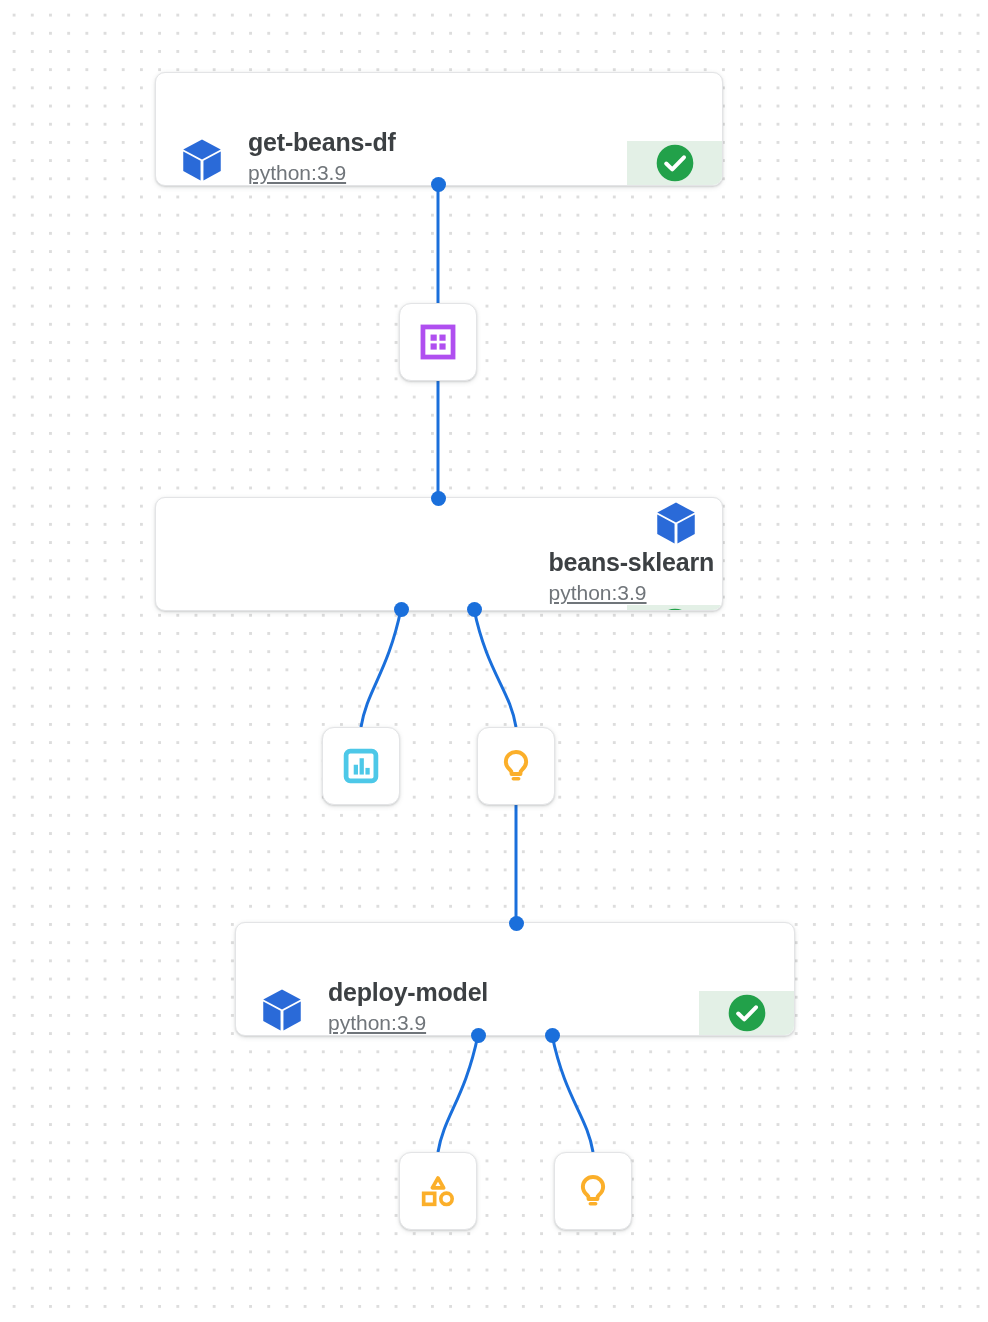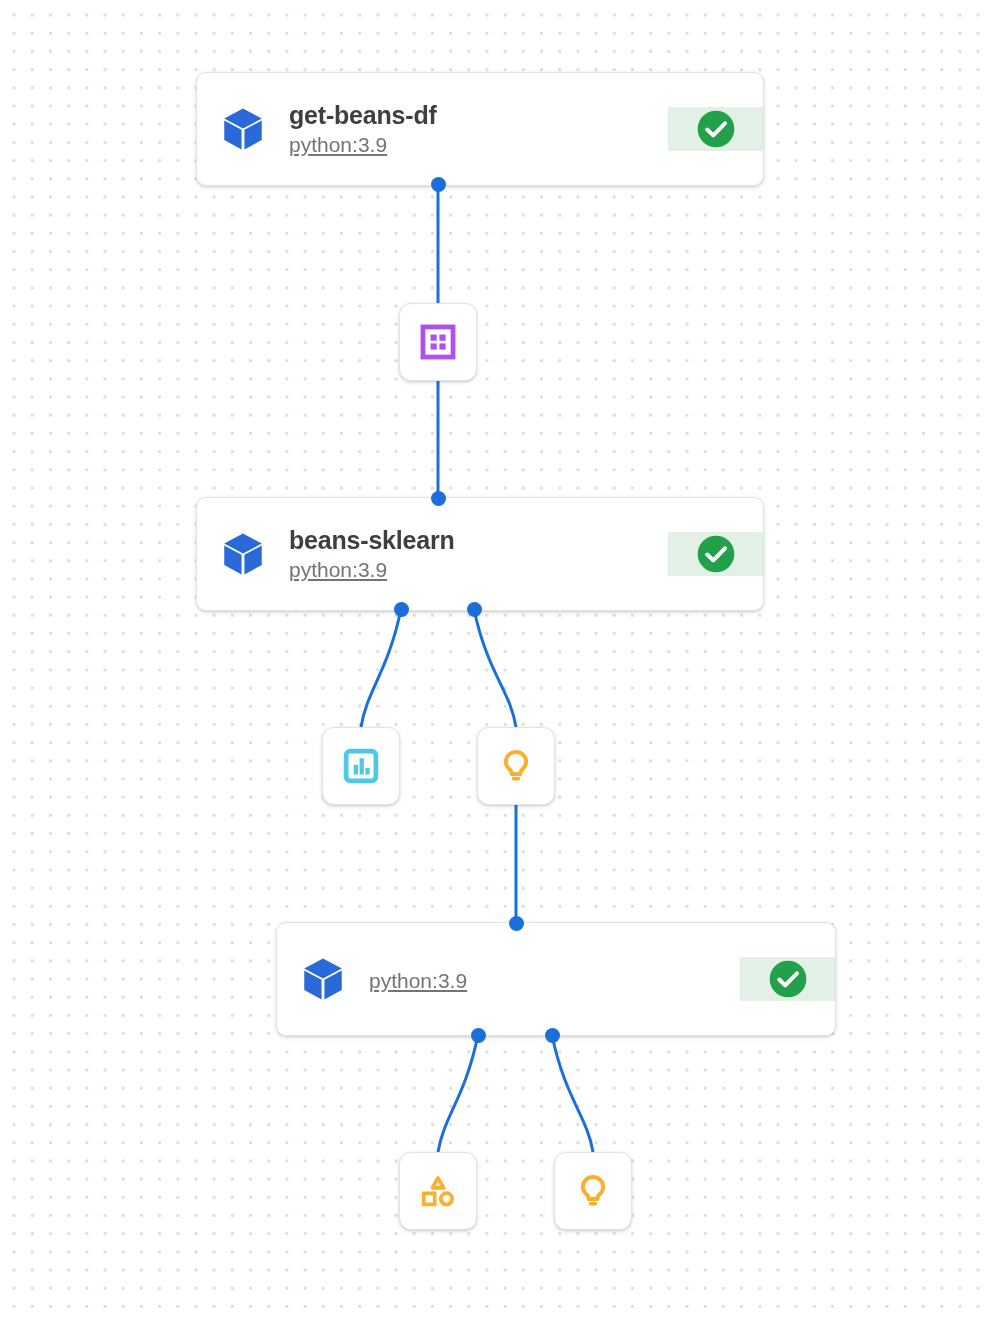--- a/index.html
+++ b/index.html
@@ -33,23 +33,22 @@
 
   
   .node {
     position: absolute;
     box-sizing: border-box;
     background: #ffffff;
     border: 1px solid #e3e4e6;
     border-radius: 10px;
     box-shadow: 0 1px 2px rgba(60,64,67,.18), 0 1.5px 5px rgba(60,64,67,.10);
     display: flex;
-    align-items: center;
+    align-items: flex-end;
     overflow: hidden;
-    margin-left: 41px;
   }
   .node-icon {
     width: 92px;
     display: flex;
     align-items: center;
     justify-content: center;
     flex: none;
   }
   .node-text {
     flex: 1 1 auto;
@@ -151,21 +150,21 @@
   <div class="artifact" style="left:399px; top:303px;">
     <svg width="38" height="38" viewBox="0 0 24 24">
       <rect x="2.5" y="2.5" width="19" height="19" fill="none" stroke="#b04ff0" stroke-width="3"></rect>
       <rect x="7.3" y="7.3" width="3.9" height="3.9" fill="#b04ff0"></rect>
       <rect x="12.9" y="7.3" width="3.9" height="3.9" fill="#b04ff0"></rect>
       <rect x="7.3" y="12.9" width="3.9" height="3.9" fill="#b04ff0"></rect>
       <rect x="12.9" y="12.9" width="3.9" height="3.9" fill="#b04ff0"></rect>
     </svg>
   </div>
 
-  <div class="node" style="left:155px; top:497px; width:568px; height:114px;">
+  <div class="node" style="left:155px; top:497px; width:568px; height:114px;flex-direction:column;">
     <div class="node-icon">
       <svg width="50" height="50" viewBox="0 0 24 24" aria-hidden="true">
         <path d="M12 2.2 L21 7 L12 11.8 L3 7 Z" fill="#2a6ad8"></path>
         <path d="M3 7.9 L11.3 12.4 L11.3 21.8 L3 17.3 Z" fill="#2a6ad8"></path>
         <path d="M21 7.9 L12.7 12.4 L12.7 21.8 L21 17.3 Z" fill="#2a6ad8"></path>
       </svg>
     </div>
     <div class="node-text">
       <div class="node-title">beans-sklearn</div>
       <div class="node-sub">python:3.9</div>
@@ -202,20 +201,21 @@
 
   <div class="node" style="left:235px; top:922px; width:560px; height:114px;">
     <div class="node-icon">
       <svg width="50" height="50" viewBox="0 0 24 24" aria-hidden="true">
         <path d="M12 2.2 L21 7 L12 11.8 L3 7 Z" fill="#2a6ad8"></path>
         <path d="M3 7.9 L11.3 12.4 L11.3 21.8 L3 17.3 Z" fill="#2a6ad8"></path>
         <path d="M21 7.9 L12.7 12.4 L12.7 21.8 L21 17.3 Z" fill="#2a6ad8"></path>
       </svg>
     </div>
     <div class="node-text">
+      <div class="node-title">deploy-model</div>
       <div class="node-sub">python:3.9</div>
     </div>
     <div class="node-status">
       <svg width="44" height="44" viewBox="0 0 24 24">
         <circle cx="12" cy="12" r="10" fill="#22a14a"></circle>
         <path d="M7.2 12.3 L10.5 15.5 L16.9 8.9" fill="none" stroke="#ffffff" stroke-width="2.2" stroke-linecap="round" stroke-linejoin="round"></path>
       </svg>
     </div>
   </div>
   <div class="port" style="left:509px; top:916px;"></div>

